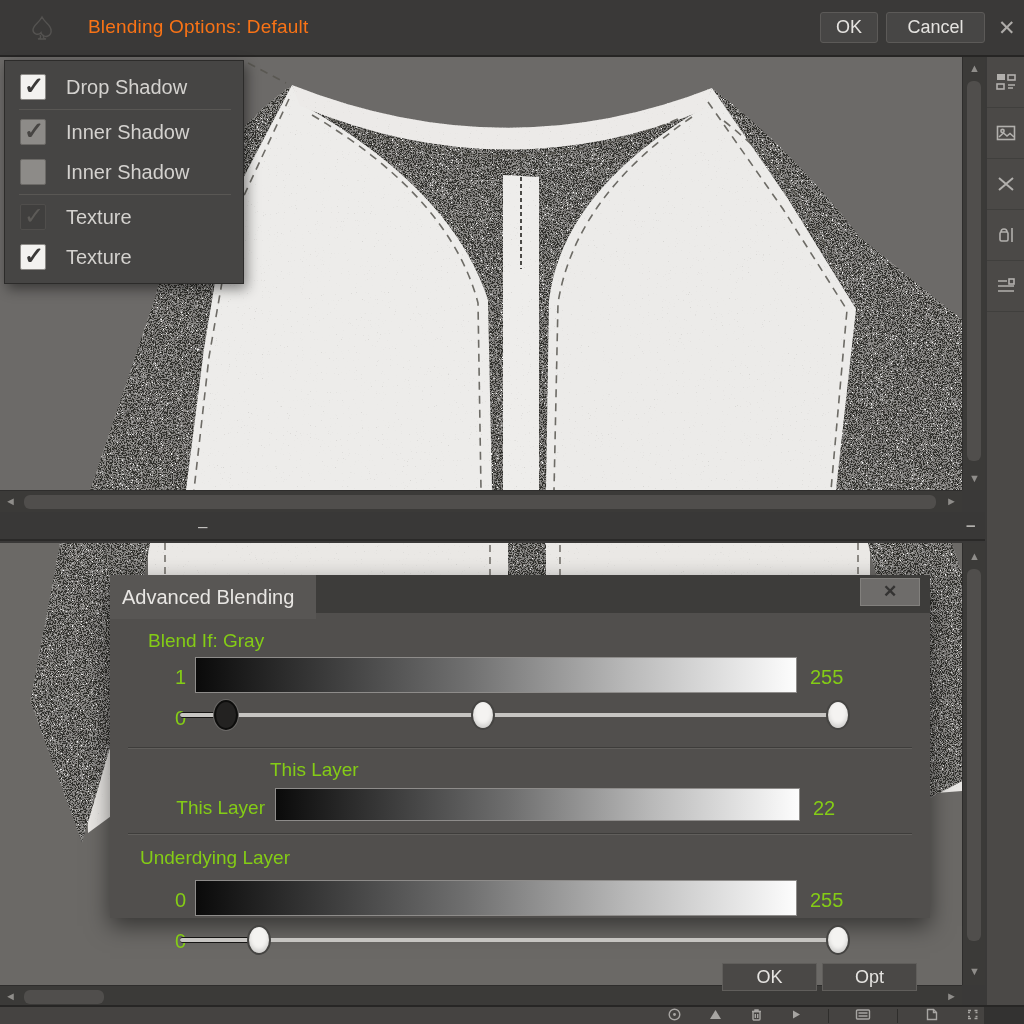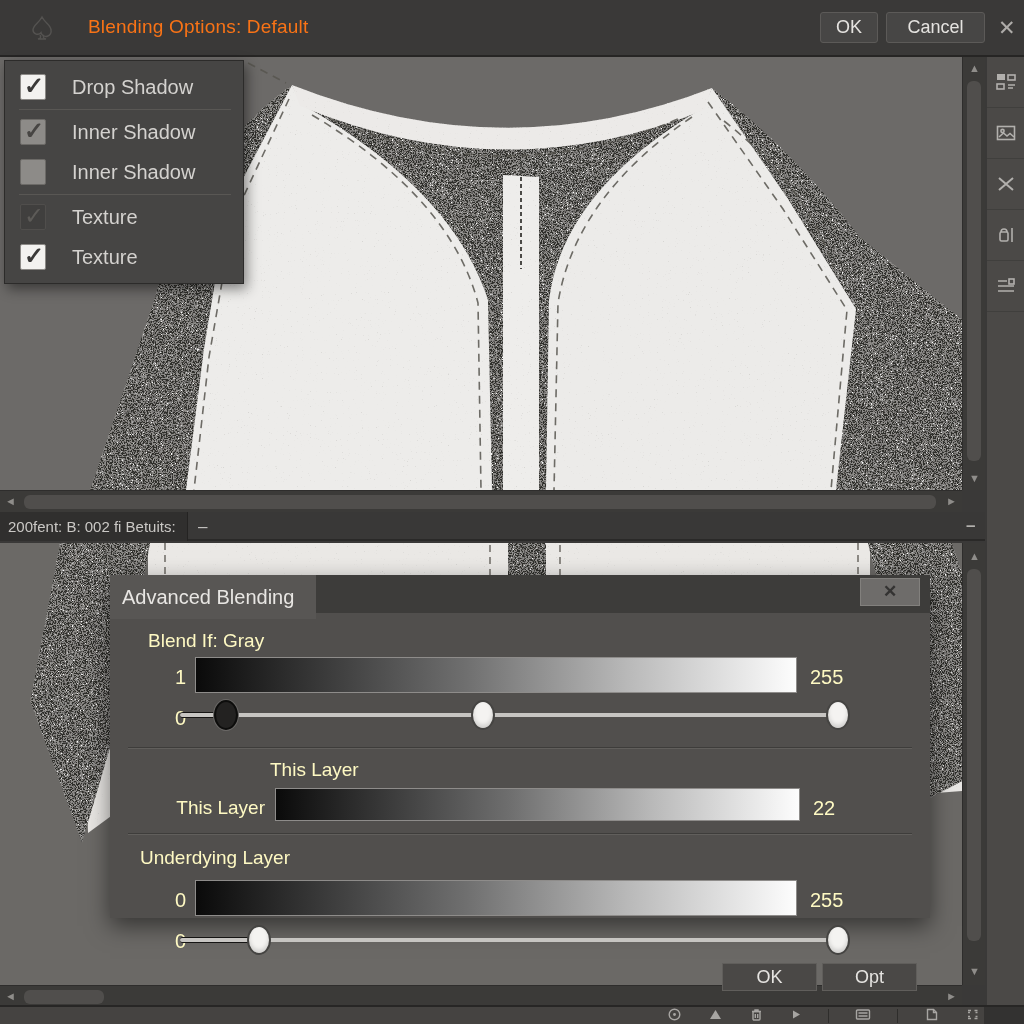--- a/index.html
+++ b/index.html
@@ -44,29 +44,29 @@
   
   .fx-panel{position:absolute;left:4px;top:60px;width:240px;background:#464544;border:1px solid #2c2b2a;box-shadow:3px 5px 12px rgba(0,0,0,.45);padding:6px 0;}
   .style-row{display:flex;align-items:center;height:40px;padding-left:15px;}
   .cb{position:relative;width:26px;height:26px;border-radius:2px;flex:0 0 auto;}
   .cb-white{background:#f3f2f0;border:1px solid #8c8a87;}
   .cb-gray{background:#8d8b88;border:1px solid #6c6a67;}
   .cb-disabled{background:#403f3e;border:1px solid #504e4c;}
   .cb .check{position:absolute;left:3px;top:-3px;font-size:24px;font-weight:bold;color:#3a3938;}
   .cb-gray .check{color:#474543;}
   .cb-disabled .check{color:#5d5b58;font-weight:normal;}
-  .cb-label{margin-left:26px;font-size:20px;color:#d4d2cf;}
+  .cb-label{margin-left:20px;font-size:20px;color:#d4d2cf;}
   .panel-divider{height:1px;background:#595754;margin:2px 12px 2px 14px;}
 
   
   .dlg{position:absolute;left:110px;top:575px;width:820px;height:343px;background:#514f4d;box-shadow:0 8px 22px rgba(0,0,0,.5);}
   .dlg-strip{position:absolute;left:206px;top:0;right:0;height:38px;background:#3d3c3a;}
   .dlg-tab{position:absolute;left:0;top:0;width:206px;height:44px;background:#585654;color:#e8e6e3;font-size:20px;line-height:44px;padding-left:12px;}
   .dlg-close{position:absolute;right:10px;top:3px;width:60px;height:28px;background:#6e6c6a;border:1px solid #82807d;color:#343332;font-size:17px;font-weight:bold;text-align:center;line-height:26px;}
-  .dlg-label{position:absolute;color:#fef9c3;font-size:19px;}
+  .dlg-label{position:absolute;color:#84cc16;font-size:19px;}
   .ramp{position:absolute;height:36px;background:linear-gradient(to right,#0a0a0a,#2a2a2a 14%,#6f6f6f 45%,#b9b9b9 72%,#fdfdfd);border:1px solid #8e8c8a;}
   .ramp-sm{height:33px;}
   .slider{position:absolute;height:32px;}
   .slider .track{position:absolute;left:0;right:0;top:14px;height:4px;background:#c7c5c2;border-radius:2px;}
   .slider .darkseg{position:absolute;top:13px;height:6px;background:#161514;border-radius:3px;}
   .handle{position:absolute;top:16px;width:24px;height:30px;border-radius:50%;transform:translate(-50%,-50%);}
   .handle.light{background:#f4f3f1;border:2px solid #454442;box-shadow:inset 0 -3px 4px rgba(0,0,0,.15);}
   .handle.dark{background:#232221;border:2px solid #0d0d0c;box-shadow:0 0 0 1px #6a6866;}
   .dlg-divider{position:absolute;left:18px;right:18px;height:0;border-top:1px solid #3e3d3b;border-bottom:1px solid #615f5c;}
   .dlg-btn{position:absolute;width:95px;height:28px;background:#4a4846;border:1px solid #605e5b;color:#e6e4e1;font-size:18px;text-align:center;line-height:26px;}
@@ -165,21 +165,20 @@
     <div class="thumb" style="top:26px;height:372px;"></div>
     <span class="sb-arrow" style="left:6px;bottom:8px;">▼</span>
   </div>
   <div class="hsb hsb-bottom">
     <span class="sb-arrow" style="left:5px;top:5px;">◄</span>
     <div class="thumb" style="left:24px;width:80px;"></div>
     <span class="sb-arrow" style="right:5px;top:5px;">►</span>
   </div>
 
   <div class="status-bar">
-    <div class="status-box">200fent: B: 002 fi Betuits:</div>
     <span class="status-dash">–</span>
     <span class="status-min">–</span>
   </div>
 
   <div class="sidebar">
     <div class="sb-cell">
       <svg width="22" height="22">
           <rect x="2" y="3" width="8" height="6" fill="#b2b0ad" stroke="none"></rect>
           <rect x="13" y="4" width="7" height="5"></rect>
           <rect x="2" y="13" width="7" height="5"></rect>

